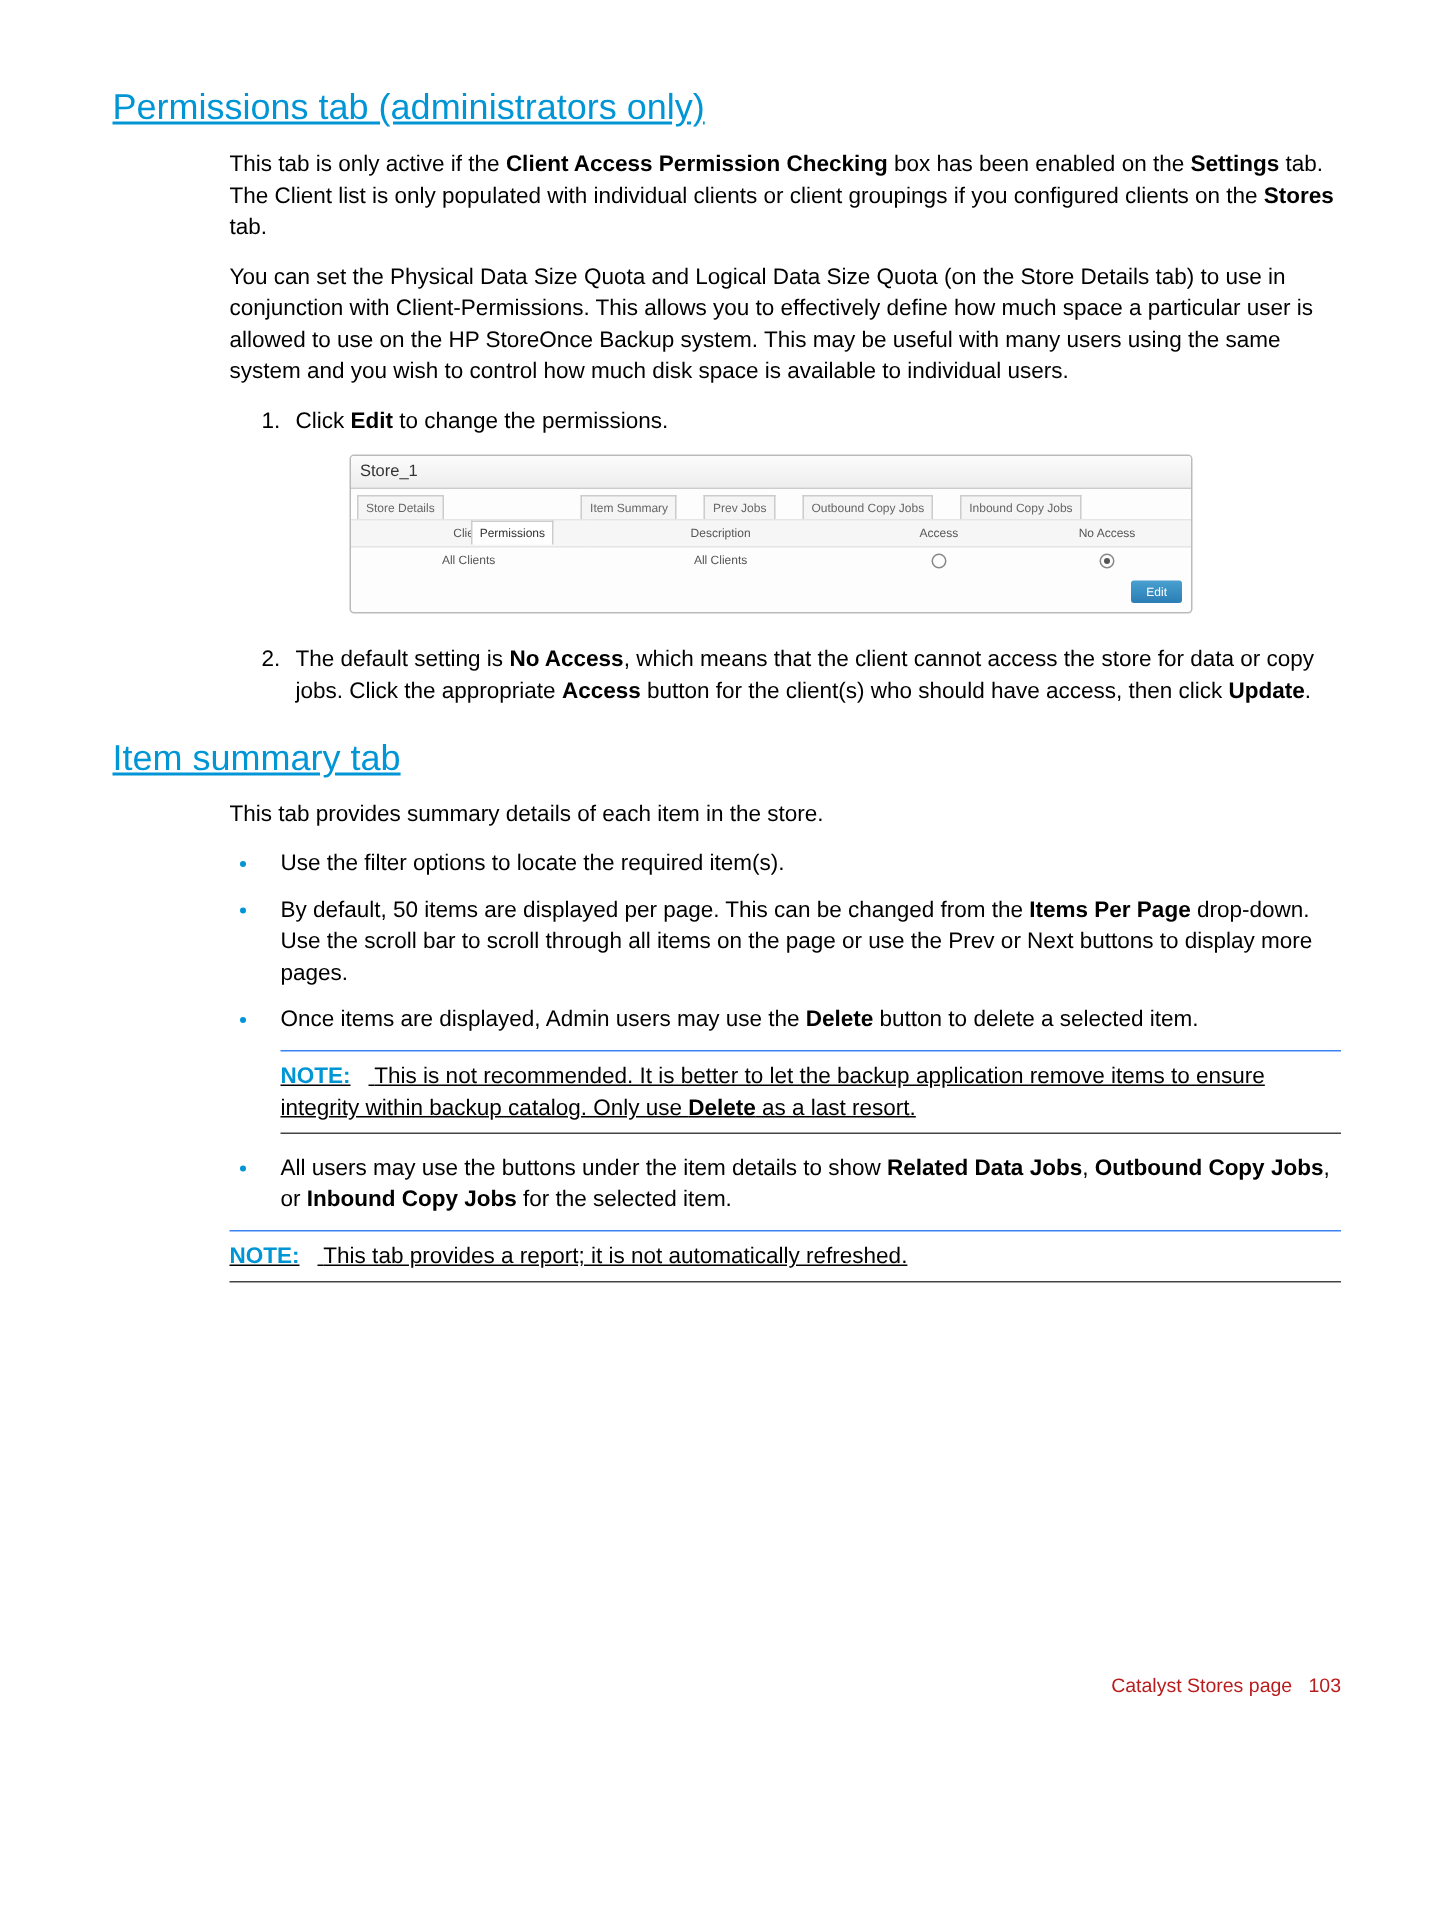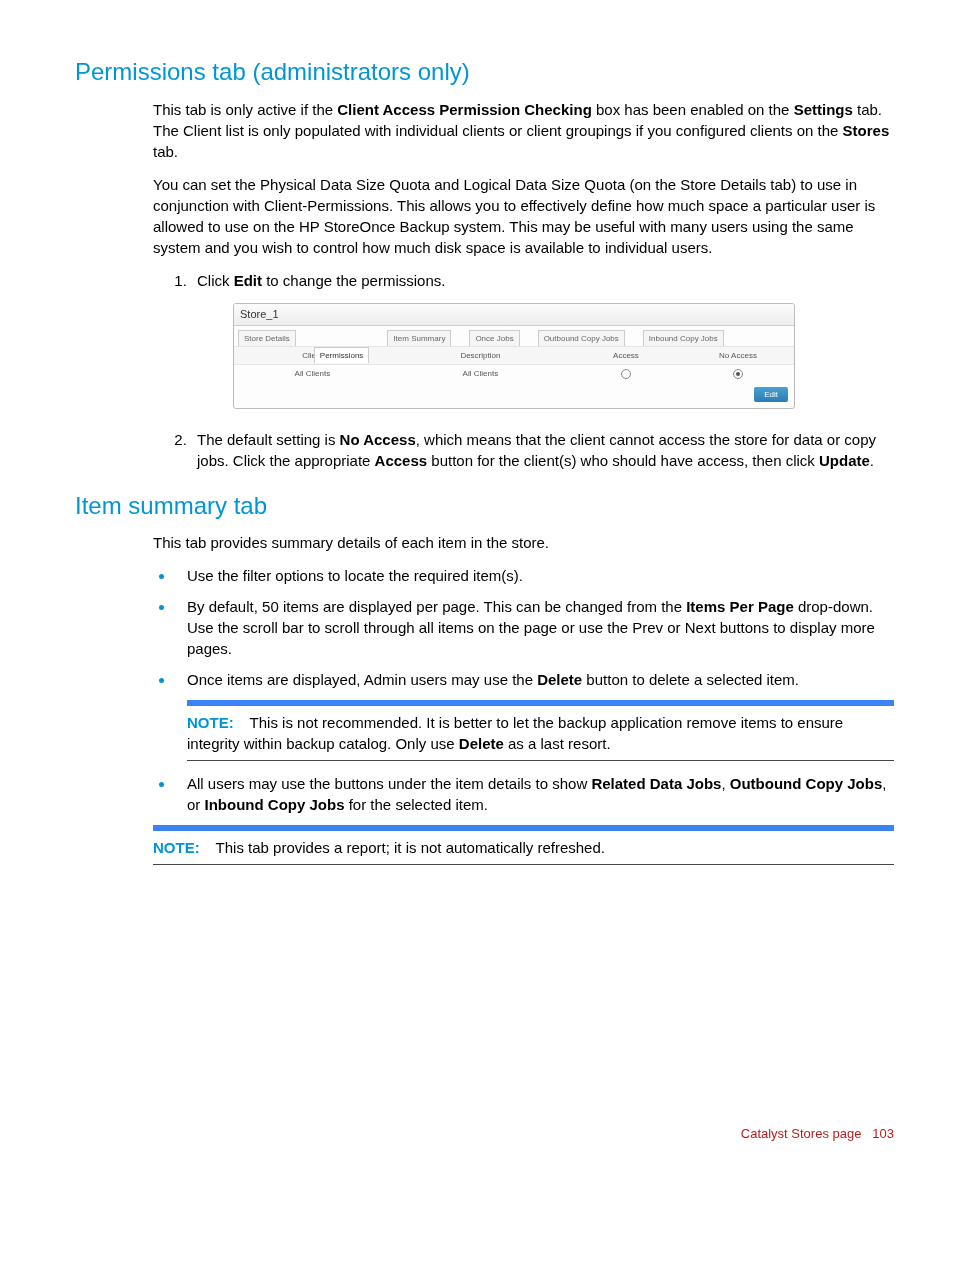--- a/index.html
+++ b/index.html
@@ -10,35 +10,37 @@
     padding: 55px 60px 50px 75px;
     color: #000;
     width: 954px;
     box-sizing: border-box;
   }
   h2.section {
     color: #0096d6;
     font-weight: normal;
     font-size: 24px;
     margin: 0 0 10px 0;
+    text-decoration: underline;
   }
   .body-indent { margin-left: 78px; }
   p { margin: 6px 0 12px 0; }
   b { font-weight: bold; }
   ol.steps { margin: 4px 0 18px 0; padding-left: 38px; }
   ol.steps li { margin-bottom: 8px; padding-left: 6px; }
   ul.bullets { margin: 6px 0 10px 0; padding-left: 22px; }
   ul.bullets li { margin-bottom: 10px; padding-left: 12px; }
   ul.bullets li::marker { color: #0096d6; }
 
   .note-block {
-    border-top: 6px solid #3b82f6;
+    border-top: 1px solid #3b82f6;
     border-bottom: 1px solid #444;
     padding: 6px 0 6px 0;
     margin: 10px 0 12px 0;
+    text-decoration: underline;
   }
   .note-label { color: #0096d6; font-weight: bold; margin-right: 12px; }
 
   
   .panel {
     border: 1px solid #bbb;
     background: #fdfdfd;
     font-size: 9px;
     color: #555;
     margin: 12px 12px 20px 36px;
@@ -113,21 +115,21 @@
   <ol class="steps">
     <li>
       <span>Click </span><b>Edit</b><span> to change the permissions.</span>
 
       <div class="panel">
         <div class="panel-title">Store_1</div>
         <div class="panel-tabs">
           <div class="panel-tab">Store Details</div>
           <div class="panel-tab active">Permissions</div>
           <div class="panel-tab">Item Summary</div>
-          <div class="panel-tab">Once Jobs</div>
+          <div class="panel-tab">Prev Jobs</div>
           <div class="panel-tab">Outbound Copy Jobs</div>
           <div class="panel-tab">Inbound Copy Jobs</div>
         </div>
         <table class="panel-table">
           <tbody>
               <tr>
             <th style="width:28%">Client</th>
             <th style="width:32%">Description</th>
             <th style="width:20%;text-align:center">Access</th>
             <th style="width:20%">No Access</th>

